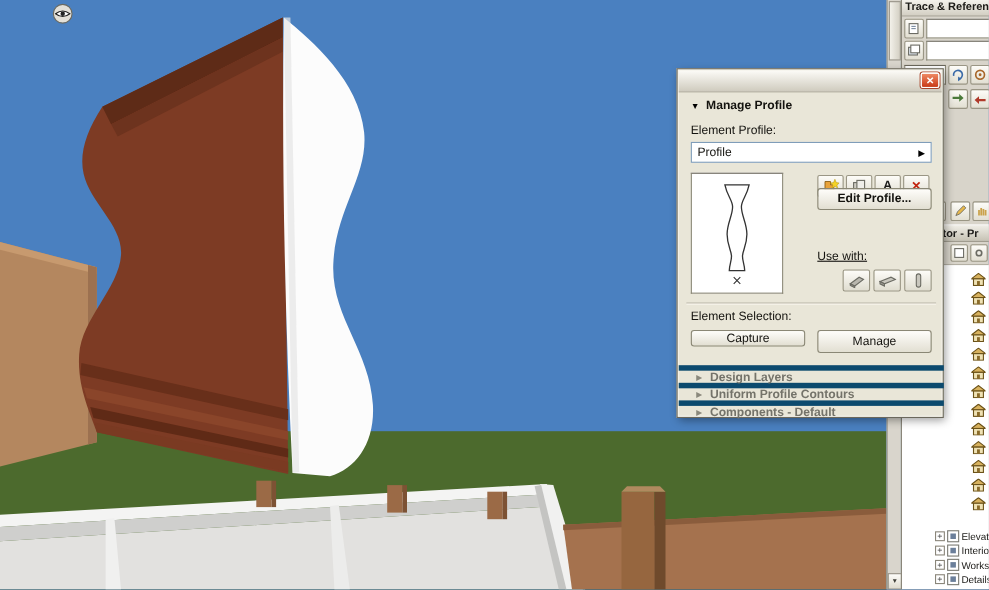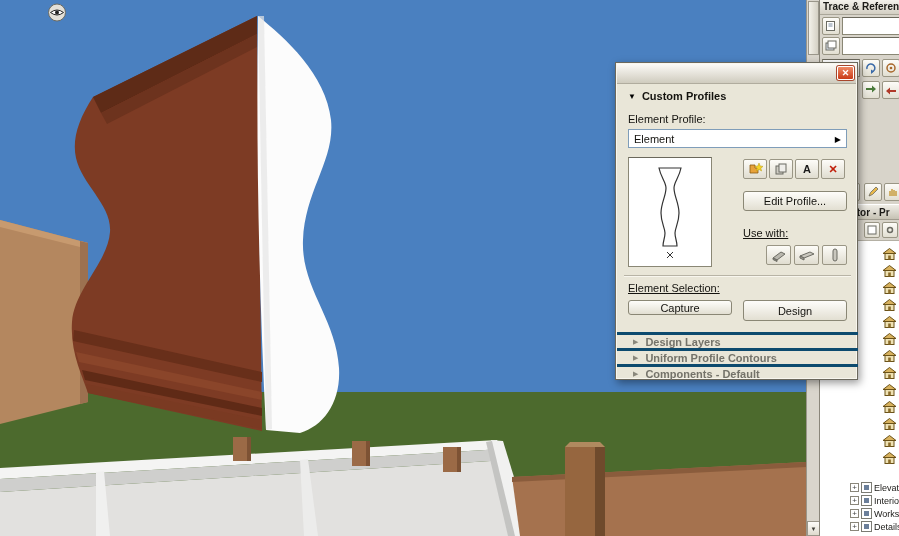--- a/index.html
+++ b/index.html
@@ -106,31 +106,31 @@
     display:flex; align-items:center; justify-content:center; cursor:pointer;
   }
   .icon-btn .a-glyph { font-size:11px; font-weight:bold; color:#1a1a1a; }
   .icon-btn .x-glyph { font-size:11px; font-weight:bold; color:#c0210c; }
   .btn {
     position:absolute; background:linear-gradient(#fefdfa,#e2dfd2);
     border:1px solid #8a8775; border-radius:3px; font-size:11px; color:#14130f;
     display:flex; align-items:center; justify-content:center; cursor:pointer;
     font-family:"Liberation Sans", sans-serif;
   }
-  .btn-edit { left:127px; top:128px; width:104px; height:20px; }
+  .btn-edit { left:127px; top:108px; width:104px; height:20px;font-weight:bold; }
   .use-row { position:absolute; left:150px; top:182px; display:flex; gap:3px; }
   .use-row .icon-btn { width:25px; }
   .dlg-divider { position:absolute; left:8px; top:212px; width:227px; height:2px;
     border-top:1px solid #b8b4a6; border-bottom:1px solid #f8f6ee; }
   .btn-capture { left:12px; top:237px; width:104px; height:15px; }
   .btn-apply { left:127px; top:237px; width:104px; height:21px; }
   .dlg-sections { position:absolute; left:1px; top:269px; width:241px; }
   .section-row {
     height:16px; display:flex; align-items:center; padding-left:16px;
-    border-top:3px solid #0c4a6e; cursor:pointer;
+    border-top:5px solid #0c4a6e; cursor:pointer;
   }
   .section-row .tri { font-size:7px; color:#8a887c; margin-right:7px; }
   .section-row .txt { font-weight:bold; color:#74736a; font-size:11px; }
 </style>
 </head>
 <body>
 
 <div id="app">
 
   <svg id="scene" viewBox="0 0 806 536" xmlns="http://www.w3.org/2000/svg">
@@ -401,27 +401,27 @@
       </div>
     </div>
   </div>
 
   <div class="dialog">
     <div class="dlg-titlebar"></div>
     <div class="dlg-close">✕</div>
 
     <div class="dlg-header">
       <span class="tri">▼</span>
-      <span class="txt">Custom Profiles</span>
+      <span class="txt">Manage Profile</span>
     </div>
 
     <div class="dlg-label" style="left:12px; top:50px;">Element Profile:</div>
 
     <div class="combo">
-      <span>Element</span>
+      <span>Profile</span>
       <span class="arrow">▶</span>
     </div>
 
     <div class="preview">
       <svg width="82" height="108" viewBox="0 0 82 108">
         <path d="M 30,10 L 52,10 C 50,20 45,24 45,30 C 45,38 50,45 50,55 C 50,65 46,70 46,75 C 46,80 48,83 48,88 L 34,88 C 34,83 36,80 36,75 C 36,70 32,65 32,55 C 32,45 37,38 37,30 C 37,24 32,20 30,10 Z" fill="none" stroke="#333" stroke-width="1.2"></path>
         <path d="M 38,94 L 44,100 M 44,94 L 38,100" stroke="#333" stroke-width="1"></path>
       </svg>
     </div>
 
@@ -465,24 +465,24 @@
       </div>
       <div class="icon-btn">
         <svg width="8" height="14" viewBox="0 0 8 14">
           <rect x="2" y="1" width="4" height="12" rx="2" fill="#c9c7be" stroke="#6b6b63"></rect>
         </svg>
       </div>
     </div>
 
     <div class="dlg-divider"></div>
 
-    <div class="dlg-label" style="left:12px; top:219px;text-decoration:underline;">Element Selection:</div>
+    <div class="dlg-label" style="left:12px; top:219px;">Element Selection:</div>
 
     <div class="btn btn-capture">Capture</div>
-    <div class="btn btn-apply">Design</div>
+    <div class="btn btn-apply">Manage</div>
 
     <div class="dlg-sections">
       <div class="section-row">
         <span class="tri">▶</span>
         <span class="txt">Design Layers</span>
       </div>
       <div class="section-row">
         <span class="tri">▶</span>
         <span class="txt">Uniform Profile Contours</span>
       </div>

